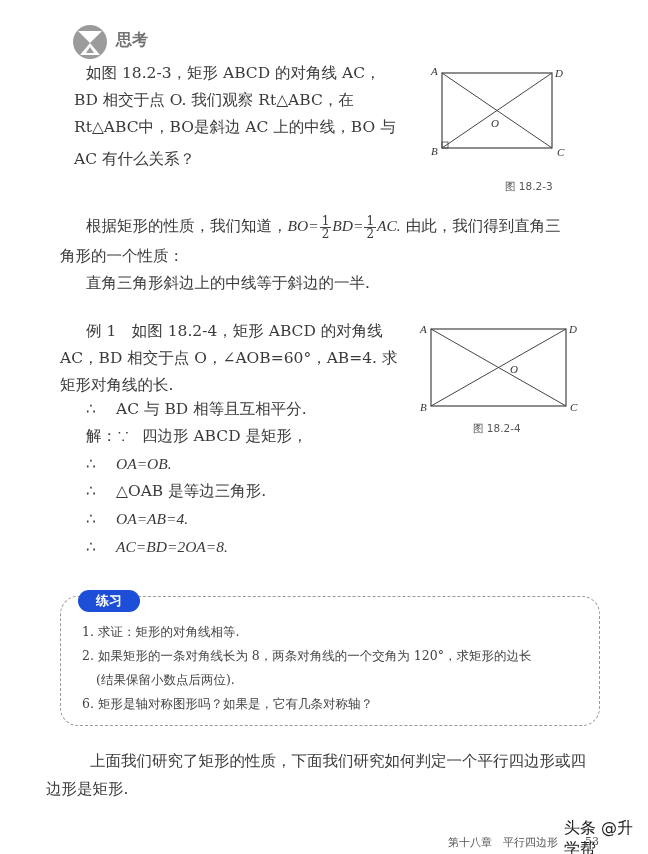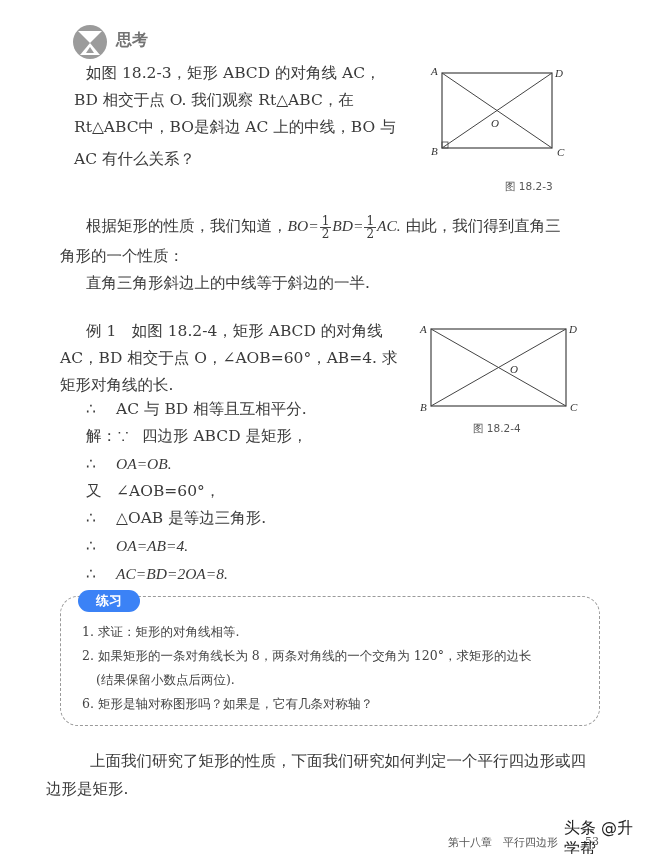--- a/index.html
+++ b/index.html
@@ -15,21 +15,21 @@
   .figure svg text { font-family: "Liberation Serif", serif; font-style: italic; font-size: 11px; fill: #333; }
   .caption { font-size: 10.5px; color: #555; font-family: "DejaVu Sans", sans-serif; }
   .frac { display: inline-block; vertical-align: middle; text-align: center; font-size: 12px; line-height: 12px; margin: 0 1px; }
   .frac span { display: block; }
   .frac .num { border-bottom: 1px solid #444; padding: 0 2px; }
   .practice-box {
     left: 60px; top: 596px; width: 538px; height: 128px;
     border: 1.5px dashed #9a9a9a; border-radius: 18px;
   }
   .practice-tab {
-    left: 78px; top: 590px; width: 62px; height: 22px; background: #3b82f6; border-radius: 11px;
+    left: 78px; top: 590px; width: 62px; height: 22px; background: #1d4ed8; border-radius: 11px;
     color: #fff; font-family: "DejaVu Sans", sans-serif; font-weight: bold; font-size: 13px;
     text-align: center; line-height: 22px;
   }
   .ptxt { font-size: 12.5px; line-height: 24px; white-space: nowrap; color: #444; }
   .footer { font-size: 11px; color: #555; font-family: "DejaVu Serif", serif; }
   .watermark { font-family: "DejaVu Sans", sans-serif; font-size: 16px; color: #222; }
 </style>
 </head>
 <body>
 
@@ -70,21 +70,20 @@
 <div class="abs txt" style="left:86px; top:270px;">直角三角形斜边上的中线等于斜边的一半.</div>
 
 <div class="abs txt" style="left:86px; top:318px;">例 1　如图 18.2-4，矩形 ABCD 的对角线</div>
 <div class="abs txt" style="left:60px; top:345px;">AC，BD 相交于点 O，∠AOB=60°，AB=4. 求</div>
 <div class="abs txt" style="left:60px; top:372px;">矩形对角线的长.</div>
 
 <div class="abs" style="left:86px; top:396px;">
   <div class="txt"><span style="display:inline-block;width:30px;">∴</span><span>AC 与 BD 相等且互相平分.</span></div>
   <div class="txt"><span style="display:inline-block;width:56px;">解：∵</span><span>四边形 ABCD 是矩形，</span></div>
   <div class="txt"><span style="display:inline-block;width:30px;">∴</span><span class="it">OA=OB.</span></div>
-  <div class="txt"><span style="display:inline-block;width:30px;">又</span><span>∠AOB=60°，</span></div>
   <div class="txt"><span style="display:inline-block;width:30px;">∴</span><span>△OAB 是等边三角形.</span></div>
   <div class="txt"><span style="display:inline-block;width:30px;">∴</span><span class="it">OA=AB=4.</span></div>
   <div class="txt"><span style="display:inline-block;width:30px;">∴</span><span class="it">AC=BD=2OA=8.</span></div>
 </div>
 
 <div class="abs figure" style="left:415px; top:318px; width:185px; height:125px;">
   <svg width="185" height="125" viewBox="0 0 185 125">
     <rect x="16" y="11" width="135" height="77" fill="none" stroke="#444" stroke-width="1.2"></rect>
     <line x1="16" y1="11" x2="151" y2="88" stroke="#444" stroke-width="1"></line>
     <line x1="16" y1="88" x2="151" y2="11" stroke="#444" stroke-width="1"></line>

